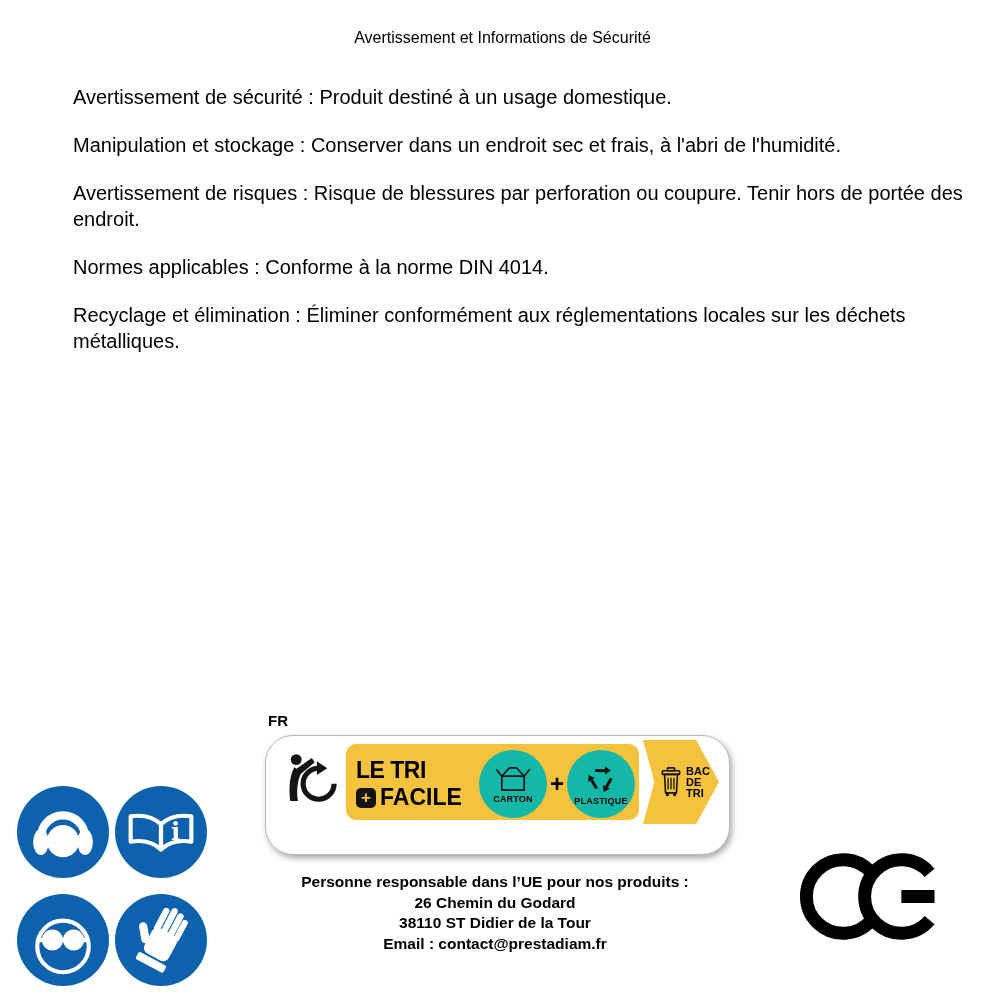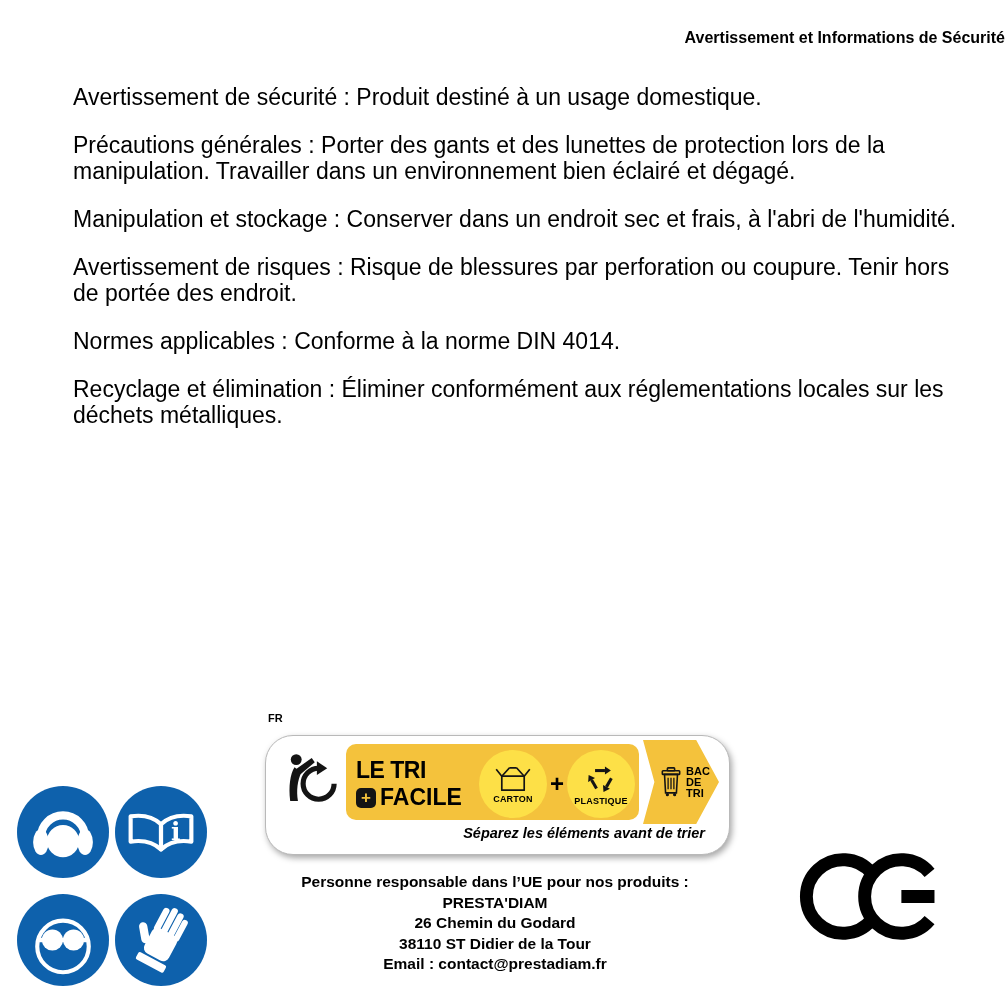--- a/index.html
+++ b/index.html
@@ -4,36 +4,36 @@
 <style>
   :root { --sign-blue:#0E61AC; --label-yellow:#F4C23C; }
   html,body { margin:0; padding:0; }
   body {
     width:1005px; height:1005px; background:#fff; position:relative;
     font-family:"Liberation Sans", sans-serif; color:#000; overflow:hidden;
   }
 
   .page-title {
     position:absolute; top:29px; left:0; width:100%;
-    text-align:right; font-weight:bold; font-size:16px;
+    text-align:center; font-weight:normal; font-size:16px;
   }
 
   .content { position:absolute; left:73px; top:84px; right:38px; }
-  .content p { margin:0 0 22px 0; font-size:23px; line-height:26px; }
+  .content p { margin:0 0 22px 0; font-size:20px; line-height:26px; }
 
   
   .signs-grid {
     position:absolute; left:17px; top:786px;
     display:grid; grid-template-columns:92px 92px; column-gap:6px; row-gap:16px;
   }
   .sign { width:92px; height:92px; border-radius:50%; background:var(--sign-blue); }
   .sign svg { width:100%; height:100%; display:block; }
 
   
-  .fr-label { position:absolute; left:268px; top:712px; font-weight:bold; font-size:11px; }
+  .fr-label { position:absolute; left:268px; top:712px; font-weight:bold; font-size:15px; }
   .tri-container {
     position:absolute; left:265px; top:735px; width:465px; height:120px;
     background:#fff; border:1px solid #b9b9b9; border-radius:28px;
     box-shadow:2px 3px 6px rgba(0,0,0,0.35);
     box-sizing:border-box; padding:6px 10px 4px 8px;
     display:flex; flex-direction:column;
   }
   .tri-row { display:flex; align-items:center; height:80px; }
   .triman { width:72px; display:flex; align-items:center; justify-content:center; flex-shrink:0; }
   .triman svg { width:62px; height:62px; }
@@ -43,21 +43,21 @@
     margin-right:4px; min-width:0;
   }
   .headline { flex:1; min-width:0; }
   .headline .l1 { font-size:23px; font-weight:bold; letter-spacing:-0.5px; white-space:nowrap; }
   .headline .l2 { display:flex; align-items:center; gap:4px; font-size:23px; font-weight:bold; white-space:nowrap; }
   .plus-box {
     width:20px; height:20px; border-radius:5px; background:#141414; color:var(--label-yellow);
     font-size:17px; font-weight:bold; display:flex; align-items:center; justify-content:center; flex-shrink:0;
   }
   .material-circle {
-    width:68px; height:68px; background:#fde047; border-radius:50%;
+    width:68px; height:68px; background:#14b8a6; border-radius:50%;
     display:flex; flex-direction:column; align-items:center; justify-content:center; gap:1px; flex-shrink:0;
   }
   .material-circle .mat-label { font-size:9px; font-weight:bold; letter-spacing:0.2px; }
   .mat-plus { font-size:24px; font-weight:bold; margin:0 3px; flex-shrink:0; }
   .bac-arrow {
     width:76px; height:84px; background:var(--label-yellow); flex-shrink:0;
     clip-path:polygon(0 0,70% 0,100% 50%,70% 100%,0 100%,15% 50%);
     display:flex; align-items:center; padding-left:15px; box-sizing:border-box; gap:2px;
   }
   .bac-text { display:flex; flex-direction:column; font-size:11px; font-weight:bold; line-height:11px; }
@@ -76,21 +76,20 @@
   .ce-mark { position:absolute; left:799px; top:849px; width:141px; height:95px; }
   .ce-mark svg { width:100%; height:100%; display:block; }
 </style>
 </head>
 <body>
 
 <div class="page-title">Avertissement et Informations de Sécurité</div>
 
 <div class="content">
   <p>Avertissement de sécurité : Produit destiné à un usage domestique.</p>
-  <p>Précautions générales : Porter des gants et des lunettes de protection lors de la manipulation. Travailler dans un environnement bien éclairé et dégagé.</p>
   <p>Manipulation et stockage : Conserver dans un endroit sec et frais, à l'abri de l'humidité.</p>
   <p>Avertissement de risques : Risque de blessures par perforation ou coupure. Tenir hors de portée des endroit.</p>
   <p>Normes applicables : Conforme à la norme DIN 4014.</p>
   <p>Recyclage et élimination : Éliminer conformément aux réglementations locales sur les déchets métalliques.</p>
 </div>
 
 <div class="signs-grid">
   <div class="sign">
     <svg viewBox="0 0 100 100">
       <path d="M26 56 A24 24 0 0 1 74 56" fill="none" stroke="#fff" stroke-width="9"></path>
@@ -195,26 +194,24 @@
         <circle cx="13" cy="38.5" r="2.2" fill="#141414"></circle>
         <circle cx="23" cy="38.5" r="2.2" fill="#141414"></circle>
       </svg>
       <div class="bac-text">
         <span>BAC</span>
         <span>DE</span>
         <span>TRI</span>
       </div>
     </div>
   </div>
-  <div class="tagline">Séparez les éléments avant de trier</div>
 </div>
 
 <div class="responsible">
   <div>Personne responsable dans l’UE pour nos produits :</div>
-  <div>PRESTA'DIAM</div>
   <div>26 Chemin du Godard</div>
   <div>38110 ST Didier de la Tour</div>
   <div>Email : contact@prestadiam.fr</div>
 </div>
 
 <div class="ce-mark">
   <svg viewBox="-2 0 230 140" preserveAspectRatio="xMidYMid meet" aria-label="CE">
     <g fill="none" stroke="#000" stroke-width="21">
       <path d="M116 31.4 A60 60 0 1 0 116 108.6"></path>
       <path d="M211 31.4 A60 60 0 1 0 211 108.6"></path>

